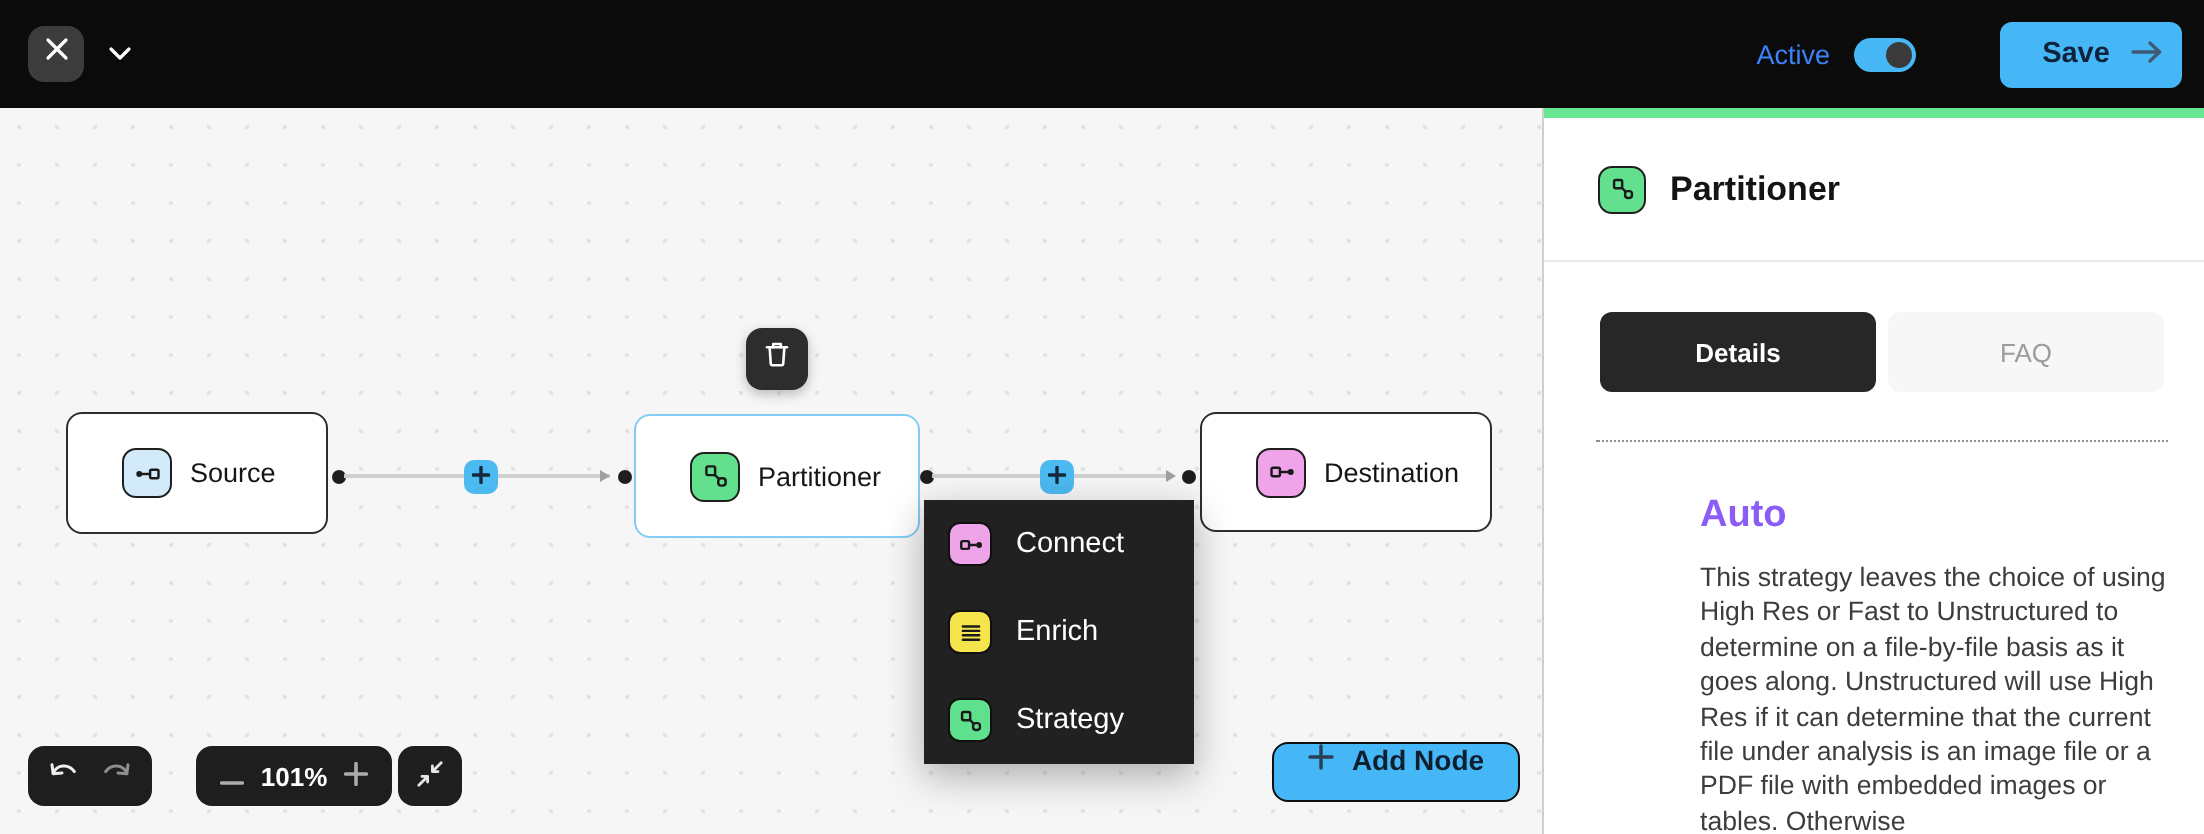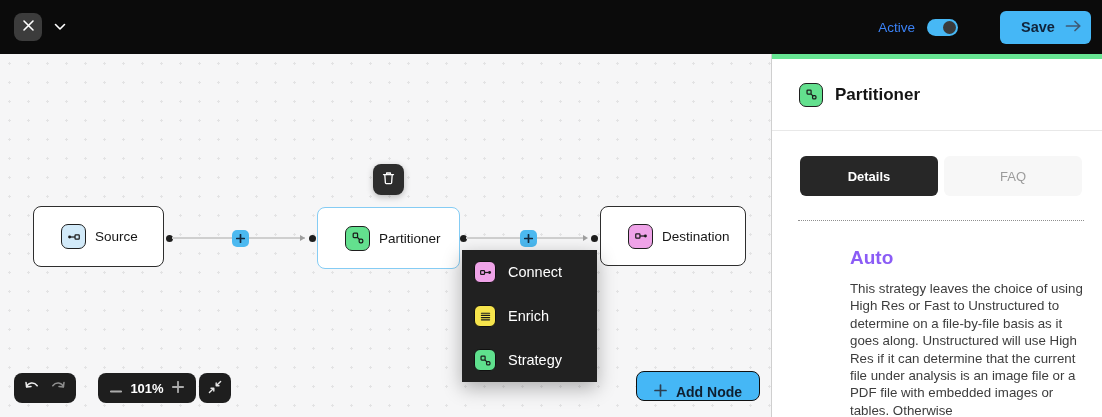--- a/index.html
+++ b/index.html
@@ -103,21 +103,21 @@
   .ctl-zoom    { left:86px; top:319px; width:98px; height:30px; justify-content:space-between; padding:0 12px;margin-left:12px; }
   .ctl-fit     { left:199px; top:319px; width:32px; height:30px; justify-content:center; }
   .ctl-btn { background:none; border:none; display:flex; align-items:center; justify-content:center; cursor:pointer; padding:0; }
   .zoom-level { color:#fff; font-size:13px; font-weight:700; }
   .icon-undo { color:#efefef; }
   .icon-redo { color:#8f8f8f; transform:scaleX(-1); }
 
   .add-node-btn {
     position:absolute; left:636px; top:317px; width:124px; height:30px;
     background:#45b7f6; border:1.5px solid #101010; border-radius:8px;
-    display:flex; align-items:flex-end; justify-content:center; gap:9px; cursor:pointer;
+    display:flex; align-items:flex-start; justify-content:center; gap:9px; cursor:pointer;
   }
   .add-node-label { font-size:14px; font-weight:700; color:#0f1f30; font-family:inherit; }
 
   
   .panel {
     position:absolute; top:54px; left:771px; width:331px; height:363px;
     background:#fff; border-left:1px solid #cfcfcf;
   }
   .panel-accent { height:5px; background:#67e693; }
   .panel-header { height:72px; display:flex; align-items:center; padding-left:27px; gap:12px; border-bottom:1px solid #e8e8e8; }

